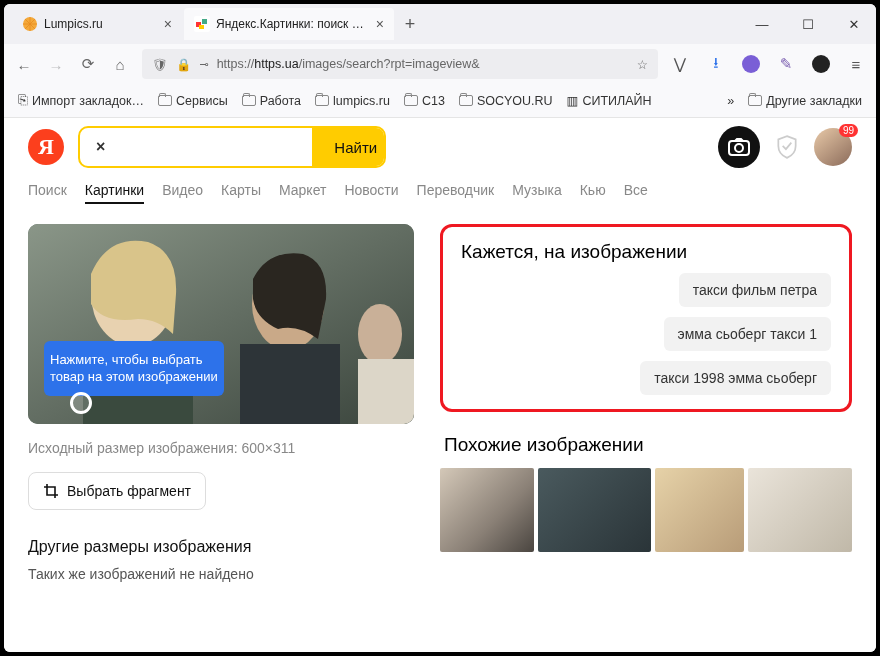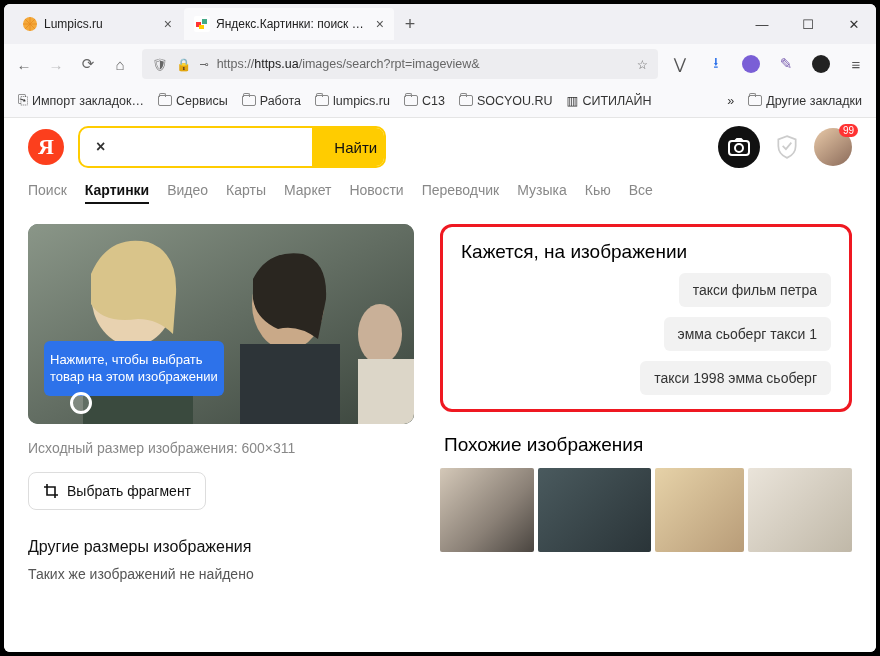--- a/index.html
+++ b/index.html
@@ -35,21 +35,21 @@
 .sbox .thumb{width:38px;height:26px;background:linear-gradient(120deg,#a8b4a9,#6b7a6a);margin-left:8px;border-radius:3px}
 .sbox .clr{margin:0 8px;font-size:16px;color:#333;font-weight:bold}
 .sbox input{flex:1;border:none;outline:none;font-size:15px;height:100%}
 .sbox .btn{background:#fc0;height:100%;padding:0 22px;font-size:15px;display:flex;align-items:center;color:#111;font-weight:400}
 .cam{width:42px;height:42px;border-radius:50%;background:#111;display:flex;align-items:center;justify-content:center}
 .shield{width:26px;height:26px;color:#bbb}
 .avat{width:38px;height:38px;border-radius:50%;background:linear-gradient(140deg,#e8c9a8,#8b6b5a);position:relative}
 .badge{position:absolute;top:-4px;right:-6px;background:#f33;color:#fff;font-size:10px;padding:1px 4px;border-radius:8px;font-weight:normal}
 .tabsrow{display:flex;gap:18px;padding:10px 24px 12px 24px;font-size:14px;color:#888}
 .tabsrow .t{cursor:pointer}
-.tabsrow .t.act{color:#111;border-bottom:2px solid #111;padding-bottom:4px;font-weight:700}
+.tabsrow .t.act{color:#111;border-bottom:2px solid #111;padding-bottom:4px;font-weight:400}
 .body2{display:flex;padding:8px 24px;gap:26px}
 .left{width:386px;display:flex;flex-direction:column;gap:16px}
 .imgcard{background:#f5f5f5;border-radius:10px;overflow:hidden;position:relative;height:200px}
 .imgcard svg{width:100%;height:100%}
 .tip{position:absolute;left:16px;bottom:28px;background:#2d72ea;color:#fff;font-size:13px;padding:10px 6px;border-radius:6px;line-height:1.35}
 .marker{position:absolute;left:42px;bottom:10px;width:22px;height:22px;border:3px solid #fff;border-radius:50%;background:rgba(255,255,255,0.2)}
 .srcsize{font-size:14px;color:#888}
 .fragbtn{border:1px solid #ddd;border-radius:8px;padding:10px 14px;font-size:14px;color:#111;display:inline-flex;align-items:center;gap:8px;cursor:pointer}
 .h3{font-size:16px;font-weight:400;color:#111}
 .sub{font-size:14px;color:#555;margin-top:10px}
@@ -251,21 +251,21 @@
       <div class="right">
         <div class="guessbox">
           <h3>Кажется, на изображении</h3>
           <div class="chips">
             <span class="chip">такси фильм петра</span>
             <span class="chip">эмма сьоберг такси 1</span>
             <span class="chip">такси 1998 эмма сьоберг</span>
           </div>
         </div>
         <div>
-          <div class="simh">Похожие изображения</div>
+          <div class="simh">Похожие изображении</div>
           <div class="simgrid" style="margin-top:12px">
             <div class="sthumb"></div>
             <div class="sthumb"></div>
             <div class="sthumb"></div>
             <div class="sthumb"></div>
           </div>
         </div>
       </div>
     </div>
   </div>

